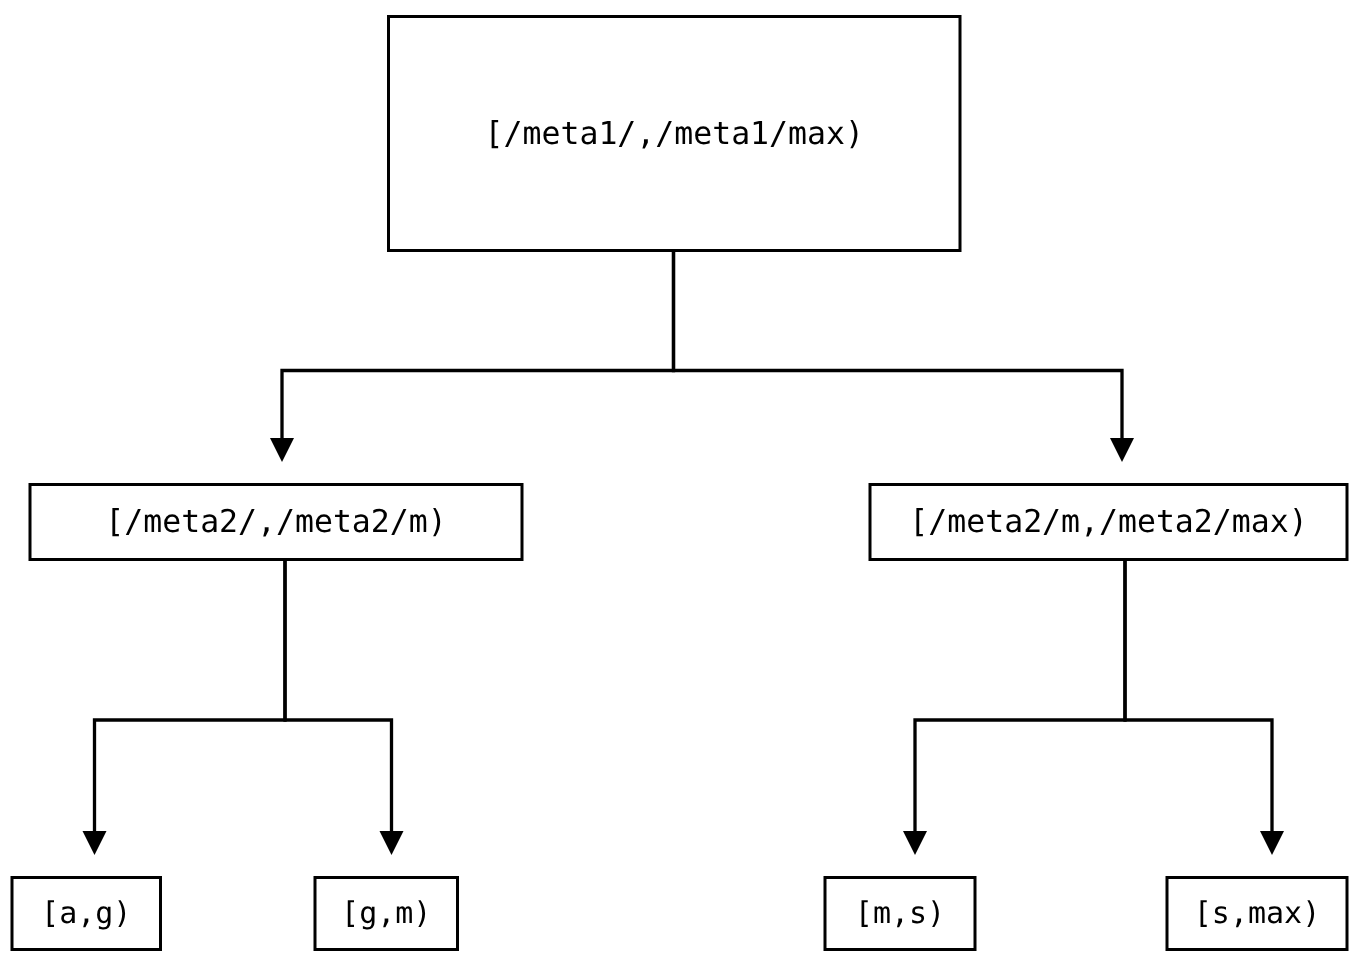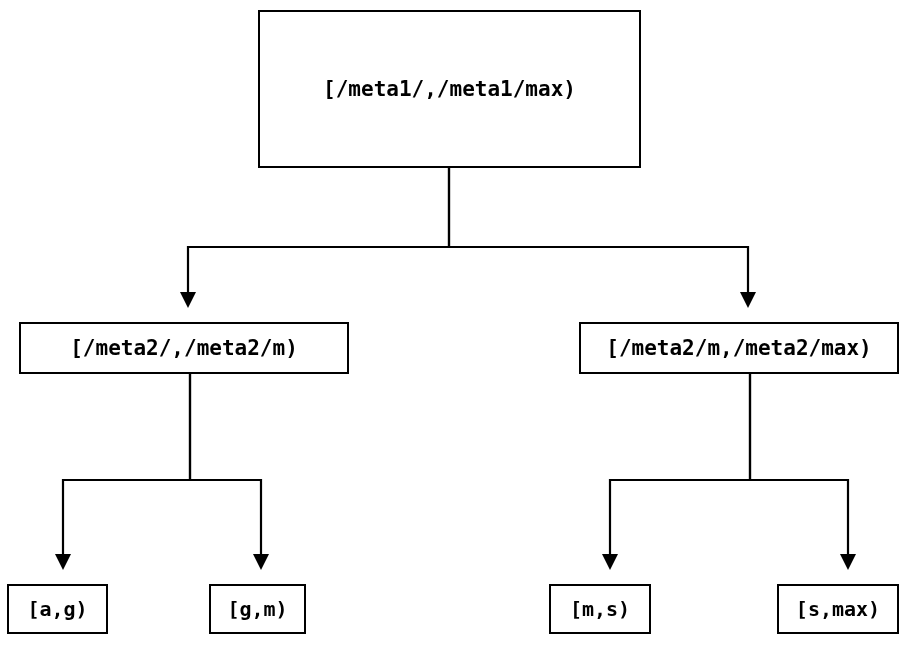--- a/index.html
+++ b/index.html
@@ -12,21 +12,20 @@
     width: 912px;
     height: 652px;
     font-family: "DejaVu Sans Mono", "Liberation Mono", monospace;
     overflow: hidden;
   }
   #diagram-root {
     position: relative;
     width: 887px;
     height: 652px;
     background: #ffffff;
-    font-weight: bold;
   }
   svg#tree-canvas {
     display: block;
     width: 912px;
     height: 652px;
   }
   .node-box {
     fill: #ffffff;
     stroke: #000000;
     stroke-width: 2;

